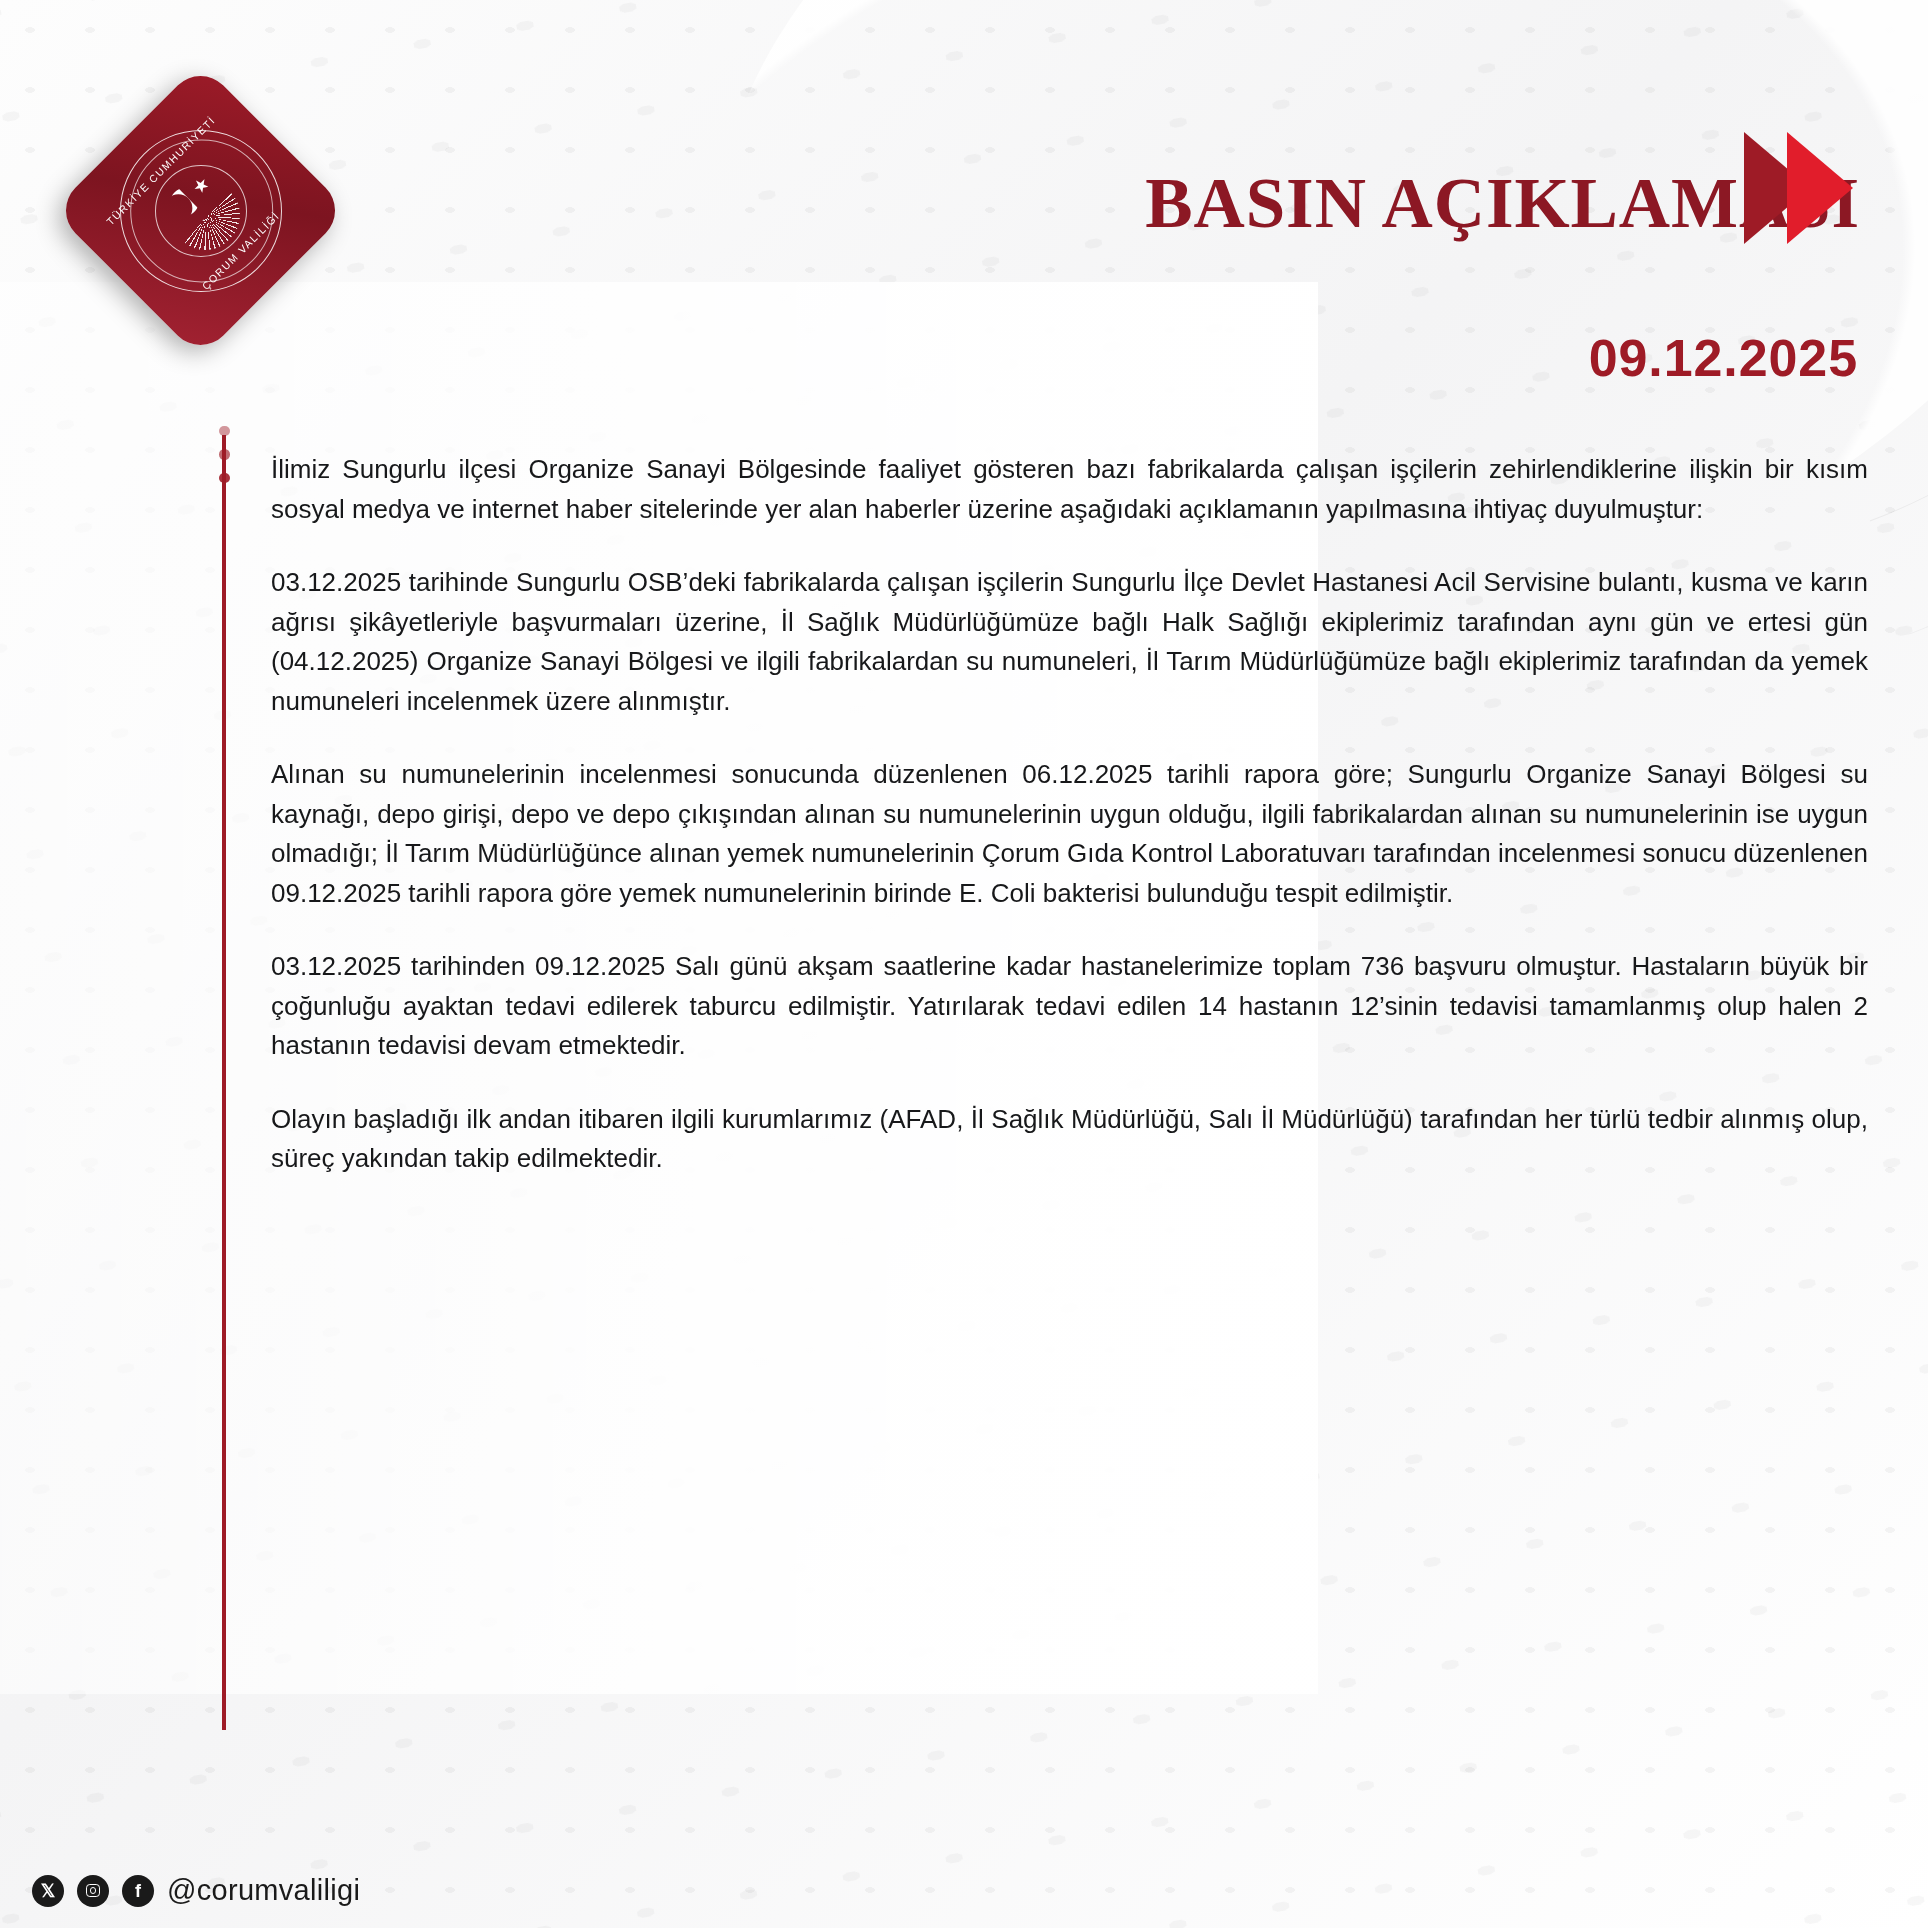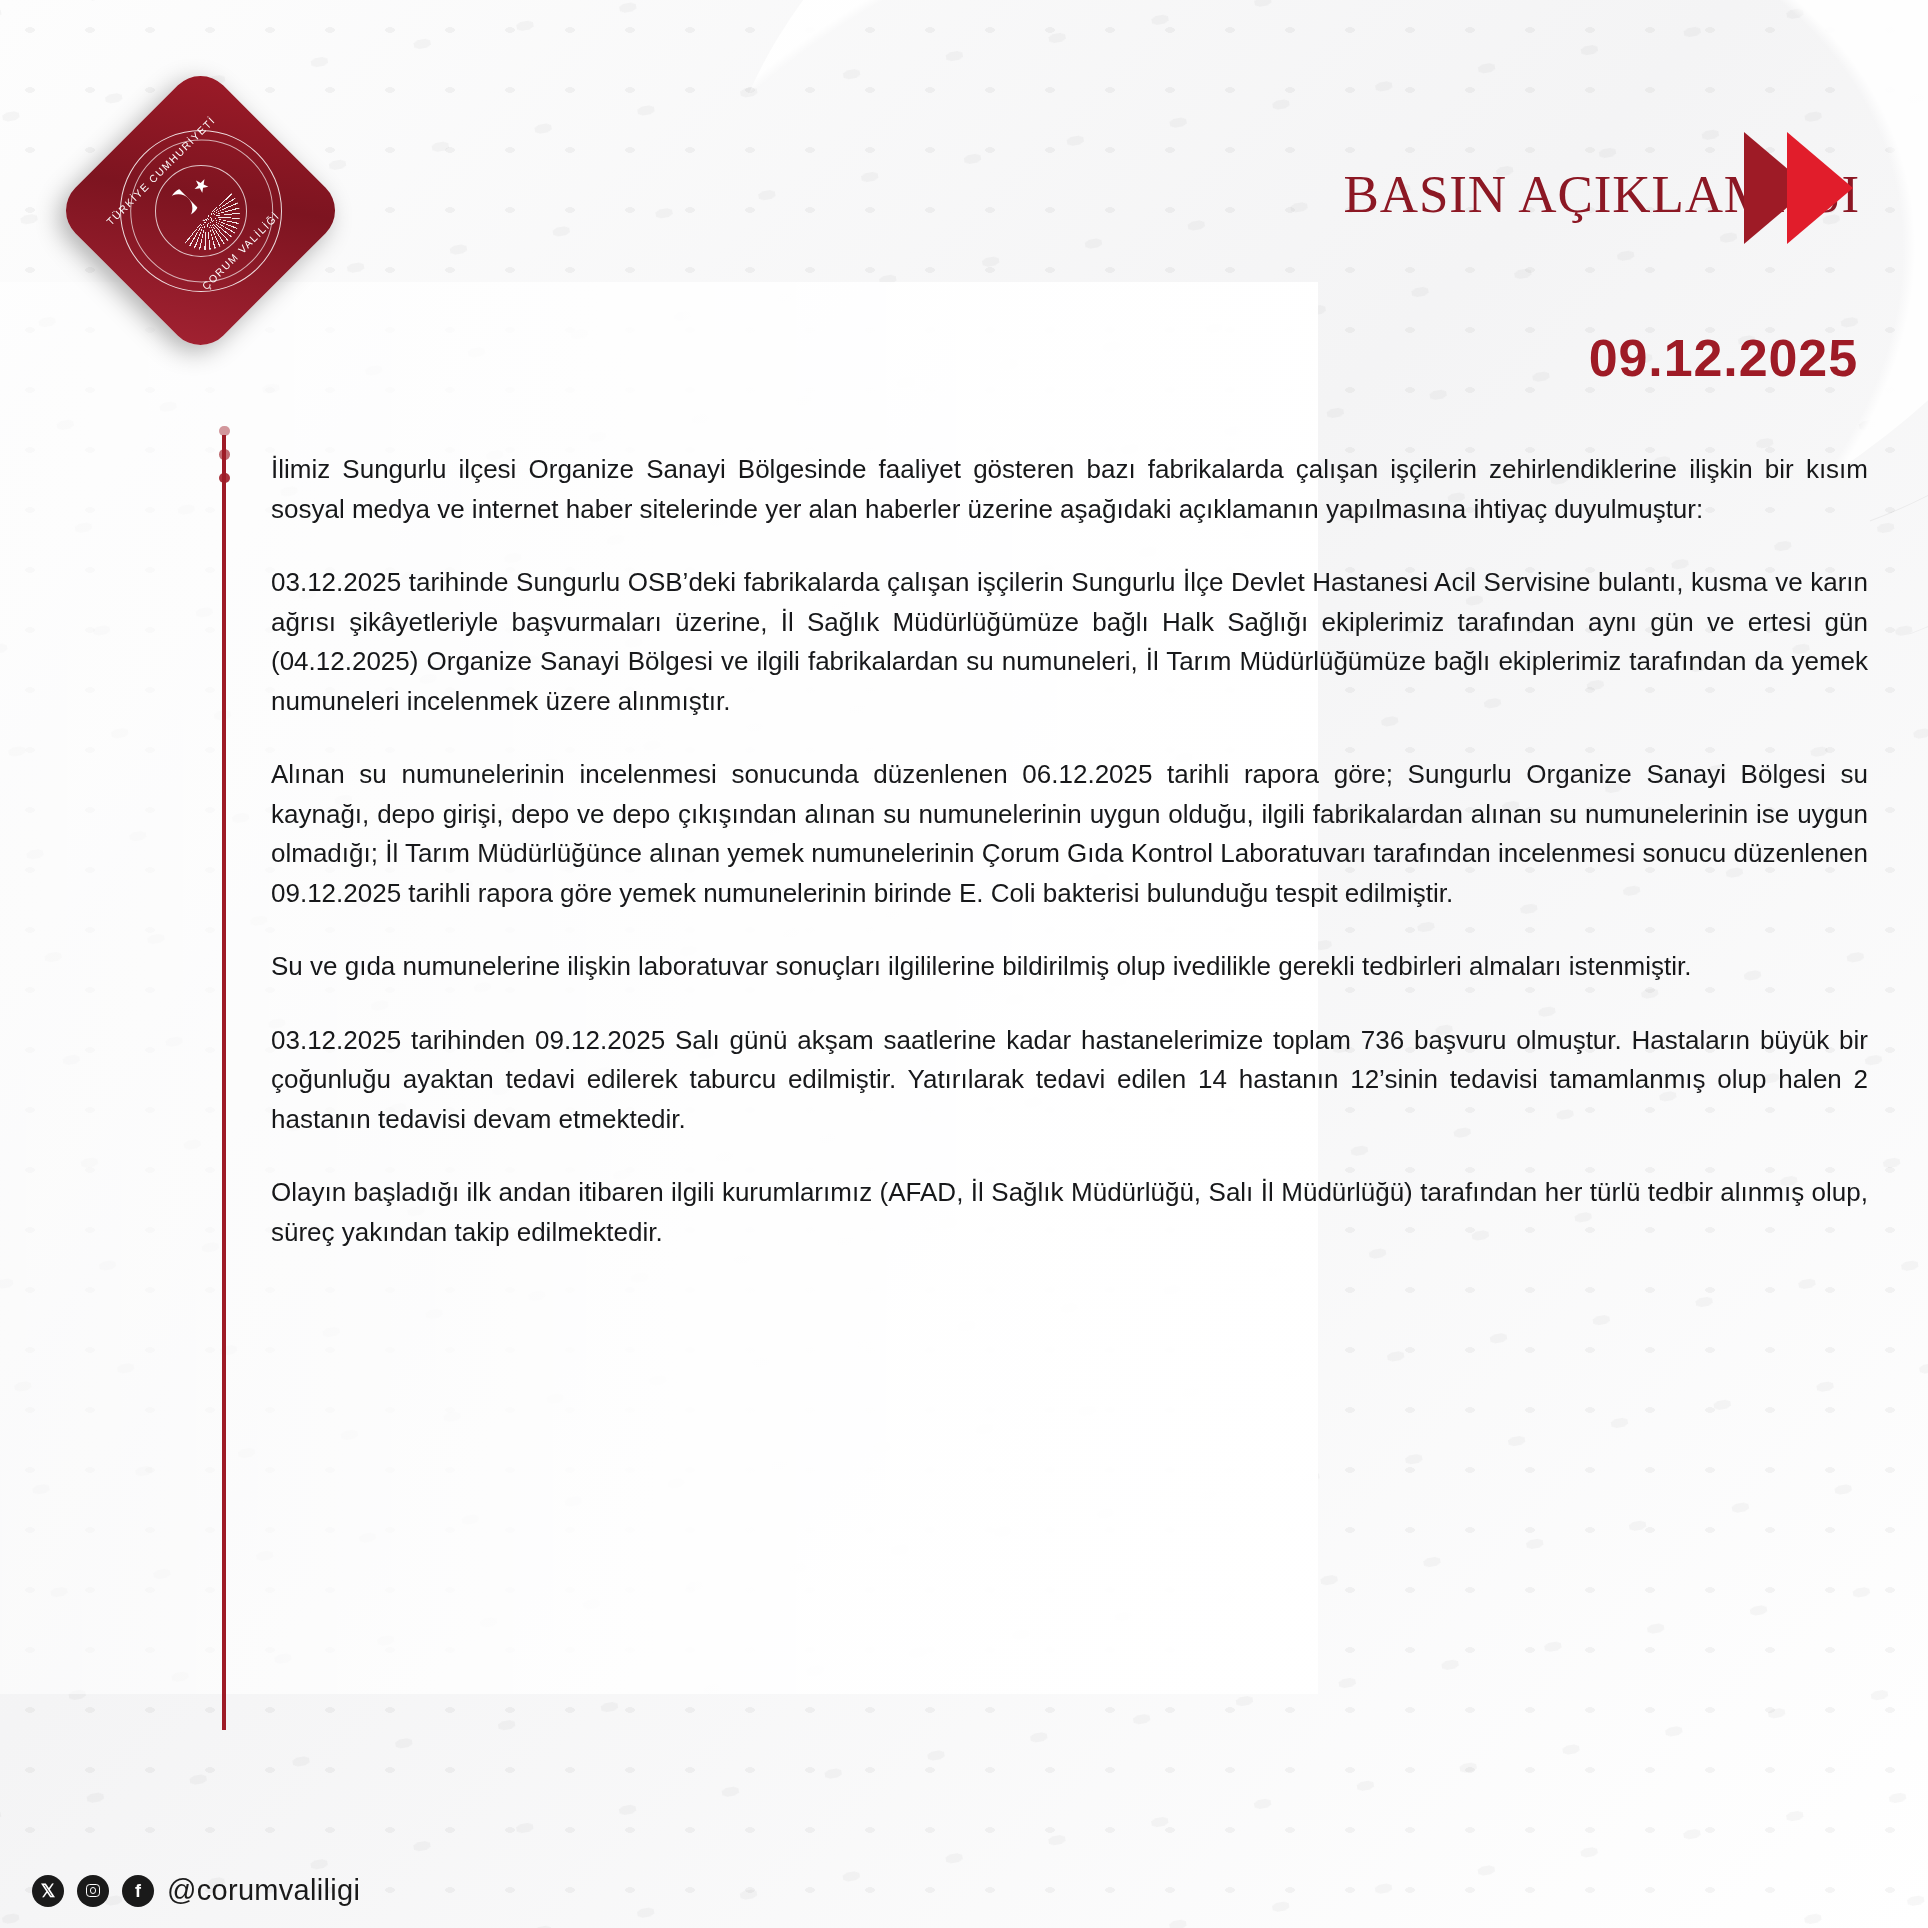--- a/index.html
+++ b/index.html
@@ -164,22 +164,22 @@
   }
 
   .title-block {
     position: absolute;
     right: 68px;
     top: 168px;
     text-align: right;
   }
   .press-title {
     font-family: "Liberation Serif", serif;
-    font-weight: normal;
-    font-size: 53px;
+    font-weight: bold;
+    font-size: 71px;
     letter-spacing: 0.9px;
     color: #8c1824;
     line-height: 1;
     display: inline-block;
     vertical-align: middle;
   }
   .arrow-mark {
     position: absolute;
     right: -5.6px;
     top: -36px;
@@ -345,21 +345,20 @@
     <i></i>
       <i></i>
       <i></i>
   </div>
   <div class="rail"></div>
 
   <div class="content">
     <p>İlimiz Sungurlu ilçesi Organize Sanayi Bölgesinde faaliyet gösteren bazı fabrikalarda çalışan işçilerin zehirlendiklerine ilişkin bir kısım sosyal medya ve internet haber sitelerinde yer alan haberler üzerine aşağıdaki açıklamanın yapılmasına ihtiyaç duyulmuştur:</p>
     <p>03.12.2025 tarihinde Sungurlu OSB’deki fabrikalarda çalışan işçilerin Sungurlu İlçe Devlet Hastanesi Acil Servisine bulantı, kusma ve karın ağrısı şikâyetleriyle başvurmaları üzerine, İl Sağlık Müdürlüğümüze bağlı Halk Sağlığı ekiplerimiz tarafından aynı gün ve ertesi gün (04.12.2025) Organize Sanayi Bölgesi ve ilgili fabrikalardan su numuneleri, İl Tarım Müdürlüğümüze bağlı ekiplerimiz tarafından da yemek numuneleri incelenmek üzere alınmıştır.</p>
     <p>Alınan su numunelerinin incelenmesi sonucunda düzenlenen 06.12.2025 tarihli rapora göre; Sungurlu Organize Sanayi Bölgesi su kaynağı, depo girişi, depo ve depo çıkışından alınan su numunelerinin uygun olduğu, ilgili fabrikalardan alınan su numunelerinin ise uygun olmadığı; İl Tarım Müdürlüğünce alınan yemek numunelerinin Çorum Gıda Kontrol Laboratuvarı tarafından incelenmesi sonucu düzenlenen 09.12.2025 tarihli rapora göre yemek numunelerinin birinde E. Coli bakterisi bulunduğu tespit edilmiştir.</p>
-    <p>Su ve gıda numunelerine ilişkin laboratuvar sonuçları ilgililerine bildirilmiş olup ivedilikle gerekli tedbirleri almaları istenmiştir.</p>
     <p>03.12.2025 tarihinden 09.12.2025 Salı günü akşam saatlerine kadar hastanelerimize toplam 736 başvuru olmuştur. Hastaların büyük bir çoğunluğu ayaktan tedavi edilerek taburcu edilmiştir. Yatırılarak tedavi edilen 14 hastanın 12’sinin tedavisi tamamlanmış olup halen 2 hastanın tedavisi devam etmektedir.</p>
     <p>Olayın başladığı ilk andan itibaren ilgili kurumlarımız (AFAD, İl Sağlık Müdürlüğü, Salı İl Müdürlüğü) tarafından her türlü tedbir alınmış olup, süreç yakından takip edilmektedir.</p>
   </div>
 
   <div class="footer">
     <span class="social">𝕏</span>
     <span class="social ig"></span>
     <span class="social">f</span>
     <span class="handle">@corumvaliligi</span>
   </div>

